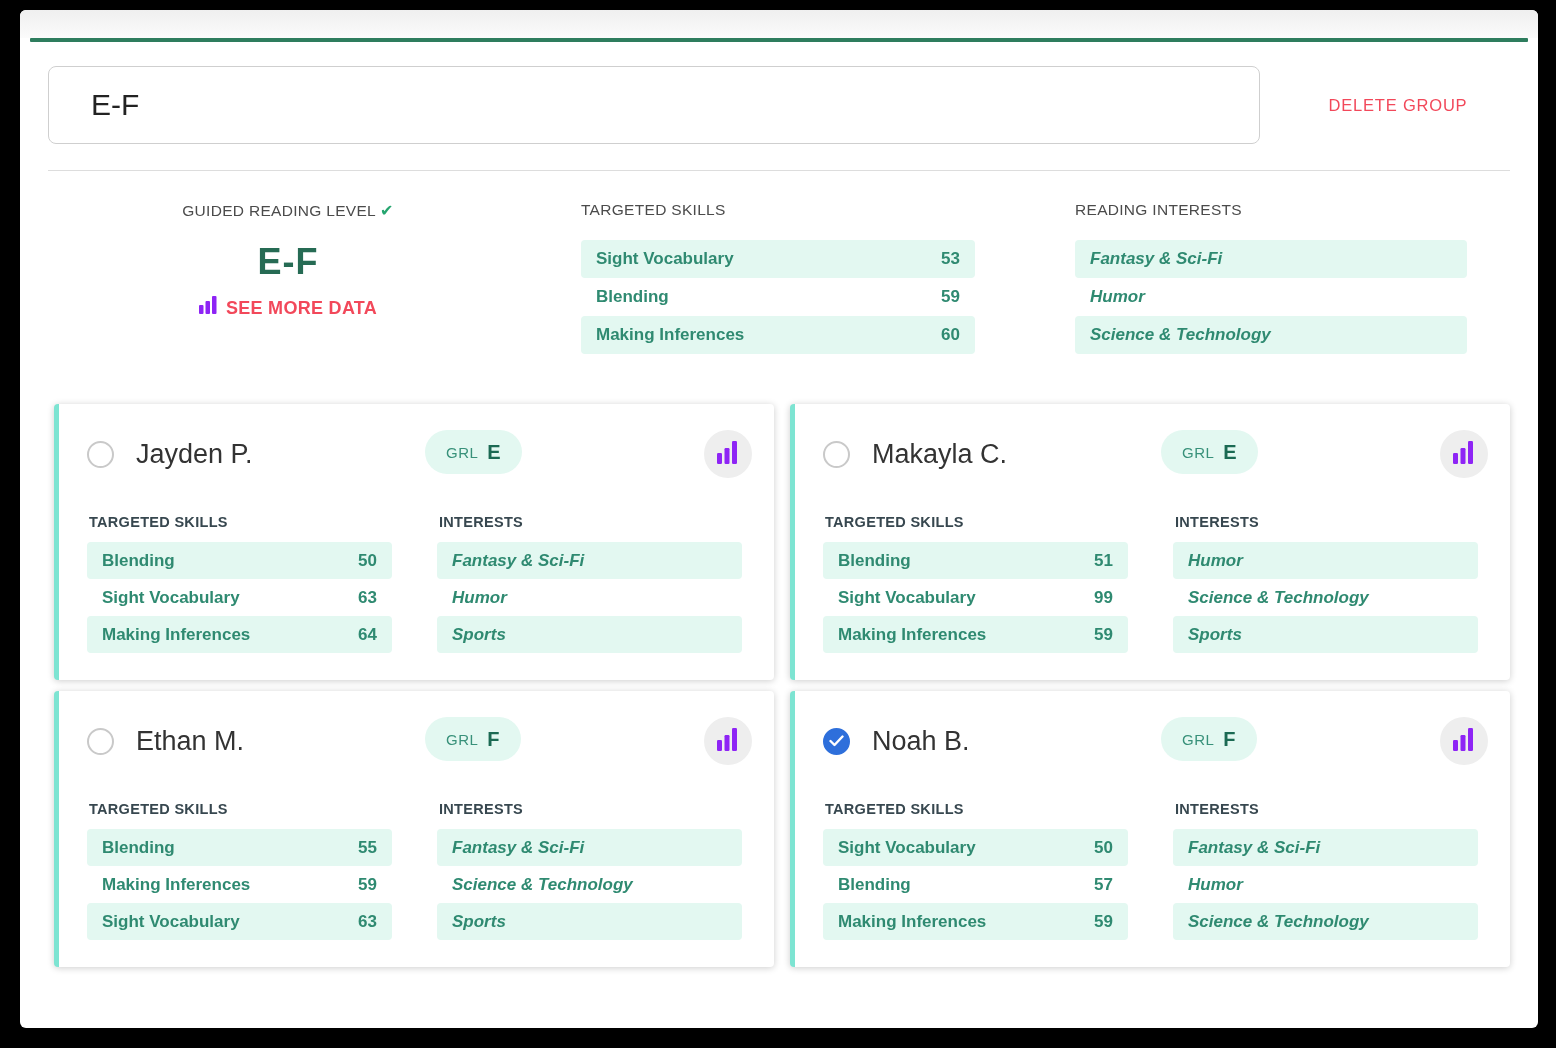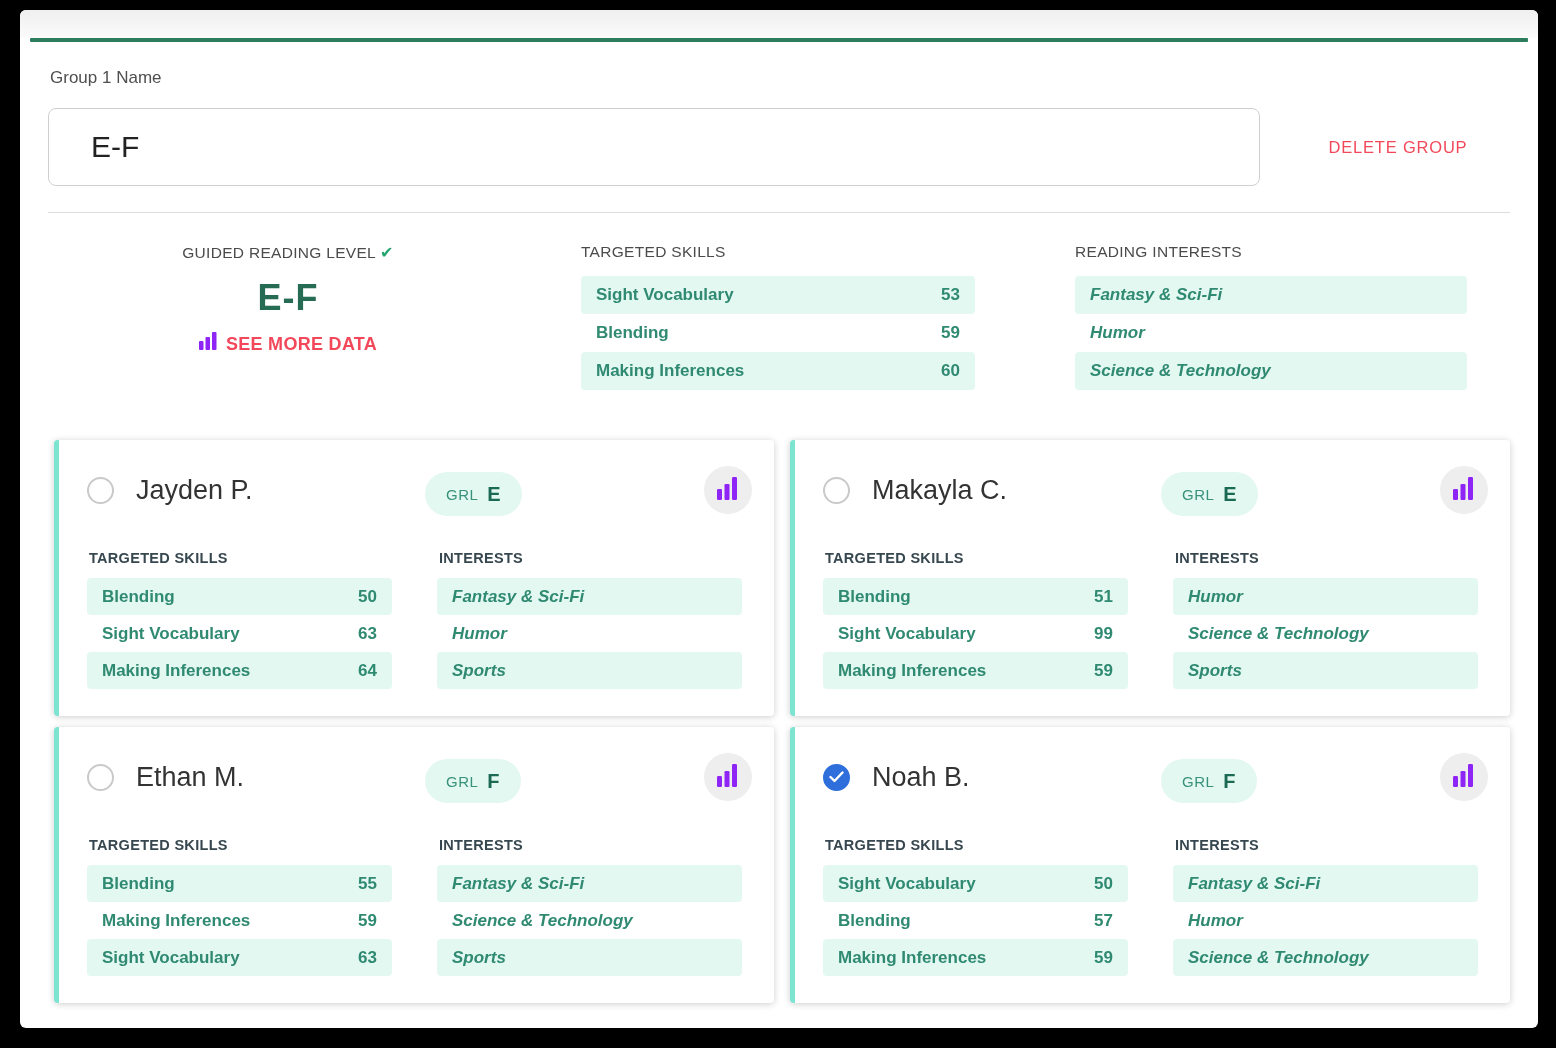--- a/index.html
+++ b/index.html
@@ -28,21 +28,21 @@
     margin:0 auto; background:none; border:none; cursor:pointer;
     color:#f2485a; font-size:16.5px; letter-spacing:0.8px;
     font-family:"Liberation Sans","DejaVu Sans",sans-serif;
     padding-left:26px;
   }
   .divider { border:none; border-top:1px solid #ddd; margin-top:26px; }
 
   
   .summary { display:flex; margin-top:30px; }
   .col-header {
-    font-size:15.5px; color:#4b4b4b; letter-spacing:0.3px; margin-bottom:15px;
+    font-size:15.5px; color:#4b4b4b; letter-spacing:0.3px; margin-bottom:21px;
     white-space:nowrap;
   }
   .check-glyph { color:#25a56f; font-size:16px; margin-left:4px; }
   .grl-col { width:280px; margin-left:100px; text-align:center; }
   .grl-value { font-size:36px; font-weight:bold; color:#266b54; letter-spacing:1px; margin:6px 0 12px; }
   .see-more {
     background:none; border:none; cursor:pointer; color:#f2485a;
     font-size:18px; font-weight:bold; letter-spacing:0.3px;
     display:inline-flex; align-items:flex-end; gap:8px;
     font-family:"Liberation Sans","DejaVu Sans",sans-serif;
@@ -69,21 +69,21 @@
   .checkbox {
     width:27px; height:27px; border-radius:50%;
     border:2px solid #c9c9c9; background:#fff; cursor:pointer;
     display:inline-flex; align-items:center; justify-content:center; flex:none;
   }
   .checkbox svg { display:none; }
   .checkbox.checked { background:#2e6fdb; border-color:#2e6fdb; }
   .checkbox.checked svg { display:block; }
   .student-name { font-size:27px; color:#333; font-weight:500; margin-left:22px; }
   .grl-pill {
-    position:absolute; left:338px; top:6px; height:44px; border-radius:22px;
+    position:absolute; left:338px; top:0; height:44px; border-radius:22px;
     background:#e3f8f1; display:inline-flex; align-items:center; padding:0 21px;
   }
   .grl-prefix { font-size:15px; color:#38917a; letter-spacing:0.5px; }
   .grl-letter { font-size:20px; font-weight:bold; color:#1b6a53; margin-left:9px; }
   .chart-btn {
     position:absolute; right:-6px; top:0; width:48px; height:48px; border-radius:50%;
     background:#eeeeee; border:none; cursor:pointer;
     display:inline-flex; align-items:center; justify-content:center;
   }
   .card-body { display:flex; margin-top:36px; }
@@ -98,21 +98,20 @@
 </style>
 </head>
 <body>
 
 <div class="panel">
   <div class="panel-top-strip"></div>
   <div class="green-rule"></div>
 
   <div class="panel-inner">
 
-    <div class="group-name-label">Group 1 Name</div>
 
     <div class="name-row">
       <input class="group-name-input" type="text" value="E-F" style="">
       <button class="delete-btn">DELETE GROUP</button>
     </div>
 
     <hr class="divider">
 
     <div class="summary">
 

